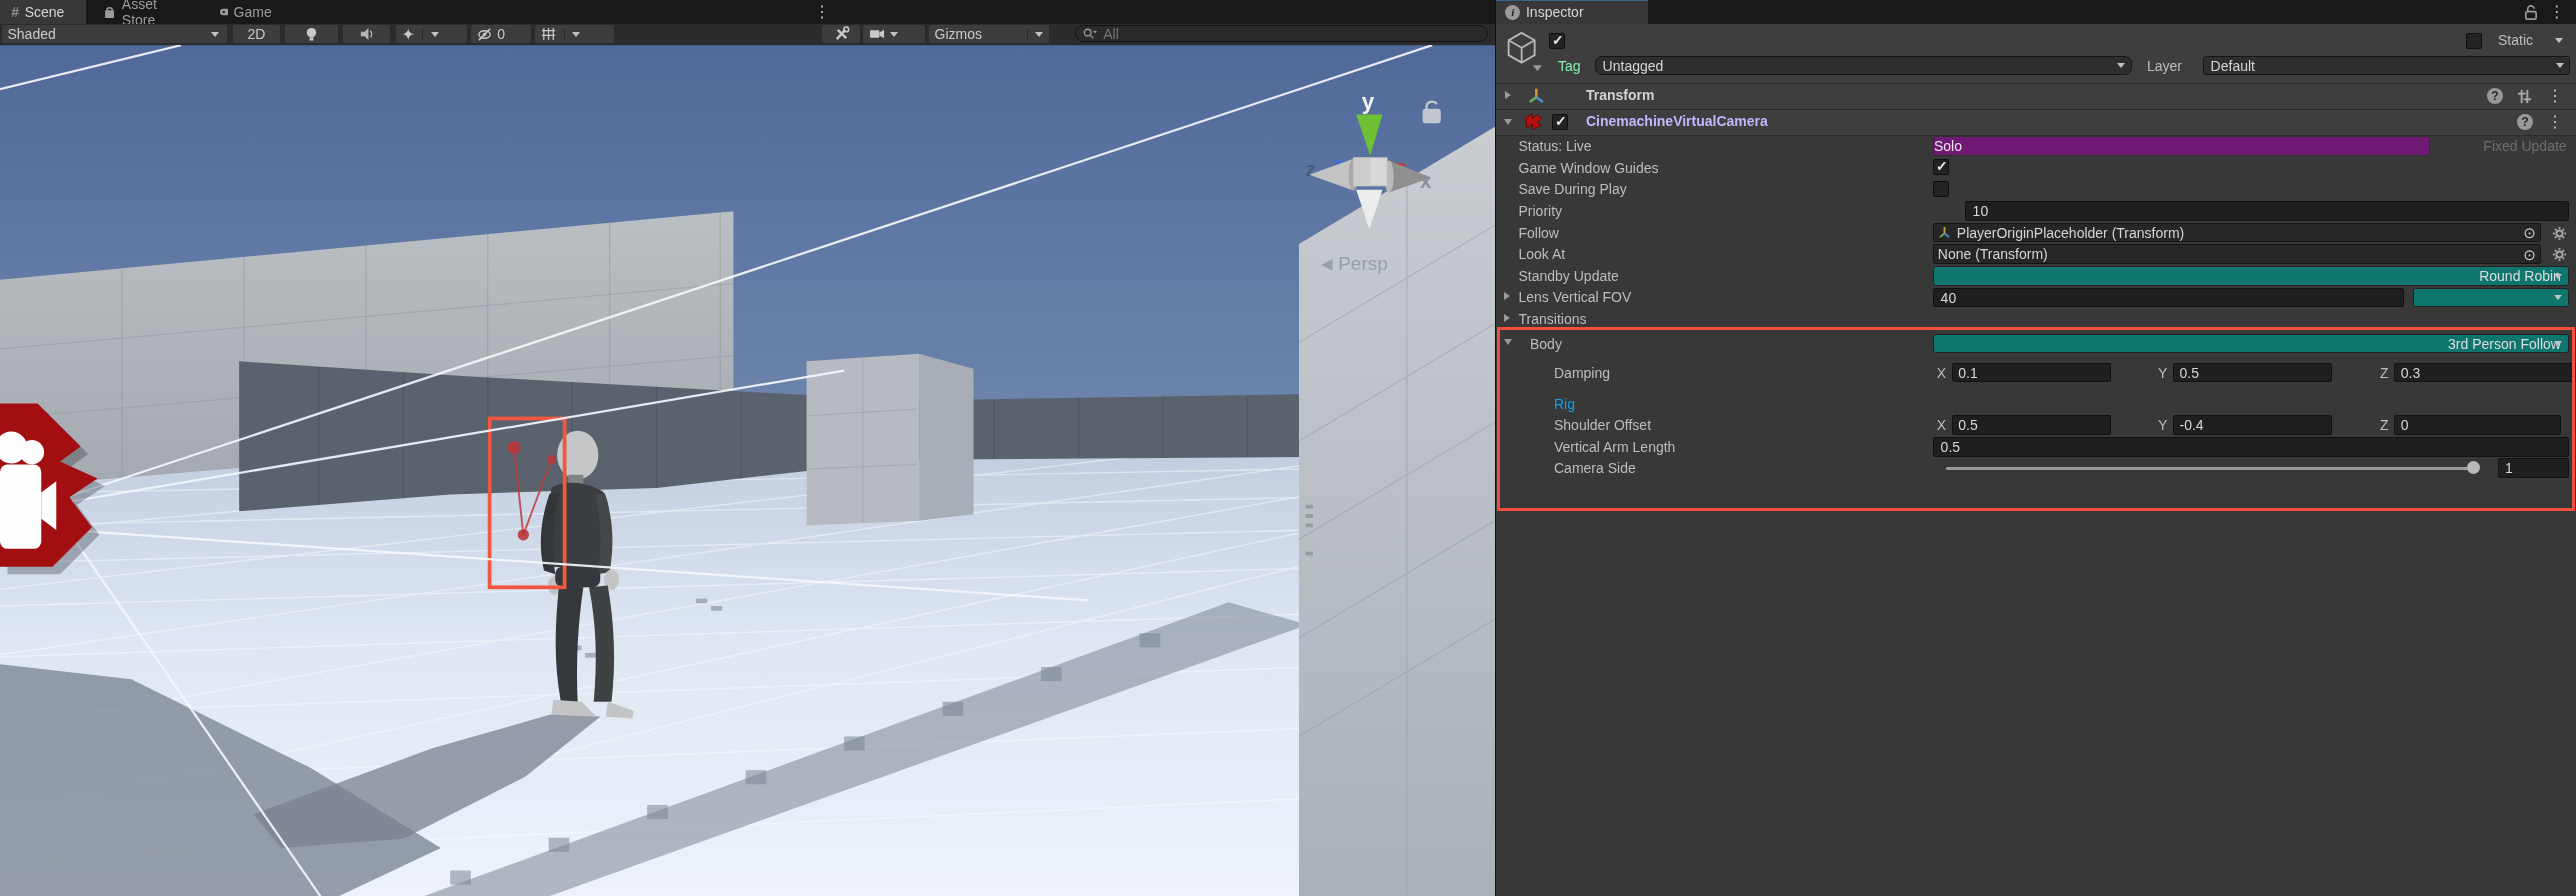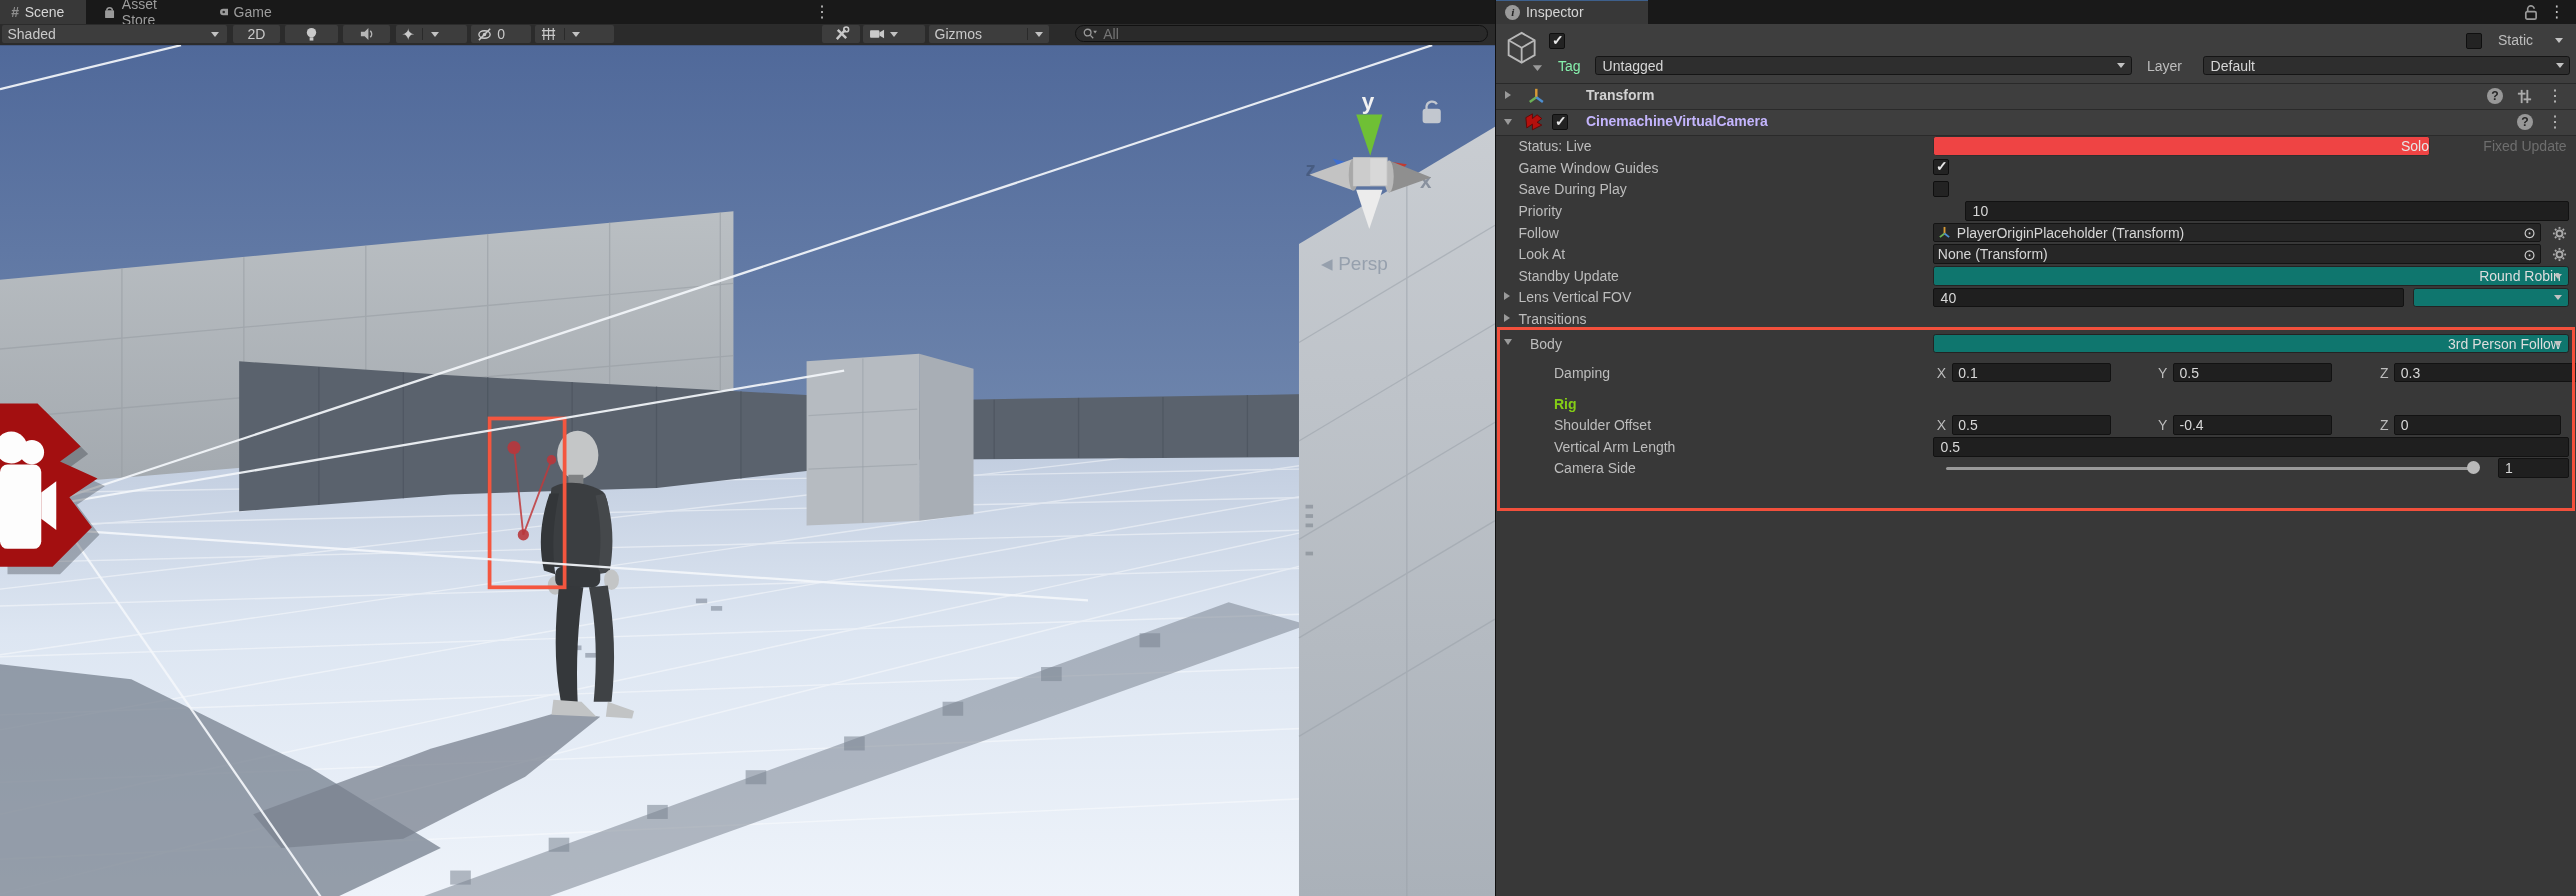--- a/index.html
+++ b/index.html
@@ -49,24 +49,24 @@
   .gear{position:absolute;right:1.9px;top:2.8px;}
   .axis-grp{position:absolute;top:0;display:flex;align-items:center;gap:5.6px;}
   .axis-l{color:#bdbdbd;}
   .axis-f{position:relative;width:159px;height:19.7px;background:#1f1f1f;border:0.9px solid #121212;border-radius:1.9px;
           box-sizing:border-box;color:#d8d8d8;line-height:18px;padding:0 5.6px;}
   .slider-track{position:absolute;left:13px;right:90px;top:8.4px;height:2.8px;background:#9a9a9a;border-radius:1.9px;}
   .slider-knob{position:absolute;right:-1.9px;top:-5.6px;width:13px;height:13px;border-radius:50%;background:#b9b9b9;}
   #body-highlight{position:absolute;left:0.9px;top:327px;width:1078px;height:184px;border:3.8px solid #F2503C;box-sizing:border-box;pointer-events:none;}
   .hicon{position:absolute;top:4.7px;width:16px;height:16px;border-radius:50%;background:#989898;color:#262626;
          font-weight:bold;font-size:12.2px;text-align:center;line-height:16px;}
-  .solo-btn{position:absolute;left:437px;top:0.9px;width:497px;height:19.7px;background:#ef4444;border:0.9px solid #303030;
-            border-radius:2.8px;color:#e6e6e6;text-align:right;line-height:18px;box-sizing:border-box;}
+  .solo-btn{position:absolute;left:437px;top:0.9px;width:497px;height:19.7px;background:#701a75;border:0.9px solid #303030;
+            border-radius:2.8px;color:#e6e6e6;text-align:left;line-height:18px;box-sizing:border-box;}
   .disabled-t{position:absolute;right:9.4px;top:2.8px;color:#6e6e6e;}
-  .boldlbl{font-weight:bold;color:#84cc16;}
+  .boldlbl{font-weight:normal;color:#0ea5e9;}
 </style>
 </head>
 <body>
 
 <div id="stage">
 
   <div id="scene-panel">
     <div class="tabbar">
       <div class="tab active" style="left:0;width:86px;">
         <span style="color:#8f8f8f;font-weight:bold;">#</span>
@@ -378,21 +378,21 @@
         <polygon points="19,3 33,11 33,27 19,35 5,27 5,11" fill="none" stroke="#b8b8b8" stroke-width="2"></polygon>
         <polyline points="5,11 19,19 33,11" fill="none" stroke="#b8b8b8" stroke-width="2"></polyline>
         <line x1="19" y1="19" x2="19" y2="35" stroke="#b8b8b8" stroke-width="2"></line>
         <polygon points="31,38 41,38 36,44" fill="#9a9a9a"></polygon>
       </svg>
       <span class="chk on" style="left:53px;top:9.4px;"></span>
       <span class="chk" style="right:94px;top:9.4px;"></span>
       <span style="position:absolute;right:43px;top:8.4px;color:#bdbdbd;">Static</span>
       <span class="tri-d" style="position:absolute;right:13px;top:14px;"></span>
       <span style="position:absolute;left:62px;top:34px;color:#86efac;">Tag</span>
-      <div class="ddark" style="left:99px;top:32px;width:537px;">
+      <div class="ddark" style="left:99px;top:32px;width:537px;border-radius:7px;">
         <span>Untagged</span>
         <span class="tri-d dd-ar"></span>
       </div>
       <span style="position:absolute;left:651px;top:34px;color:#bdbdbd;">Layer</span>
       <div class="ddark" style="left:707px;top:32px;right:5.6px;">
         <span>Default</span>
         <span class="tri-d dd-ar"></span>
       </div>
     </div>
 

